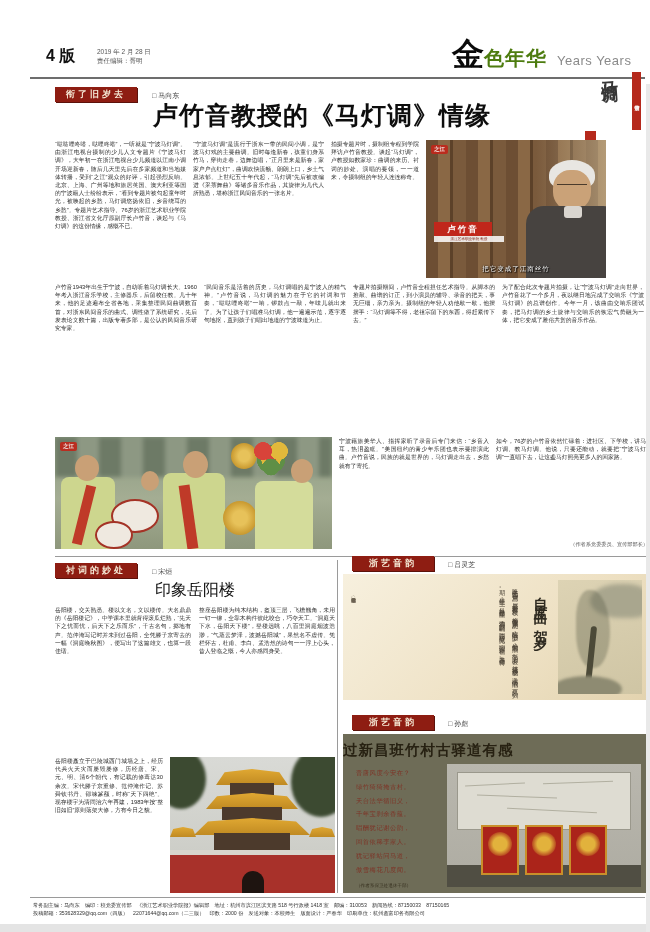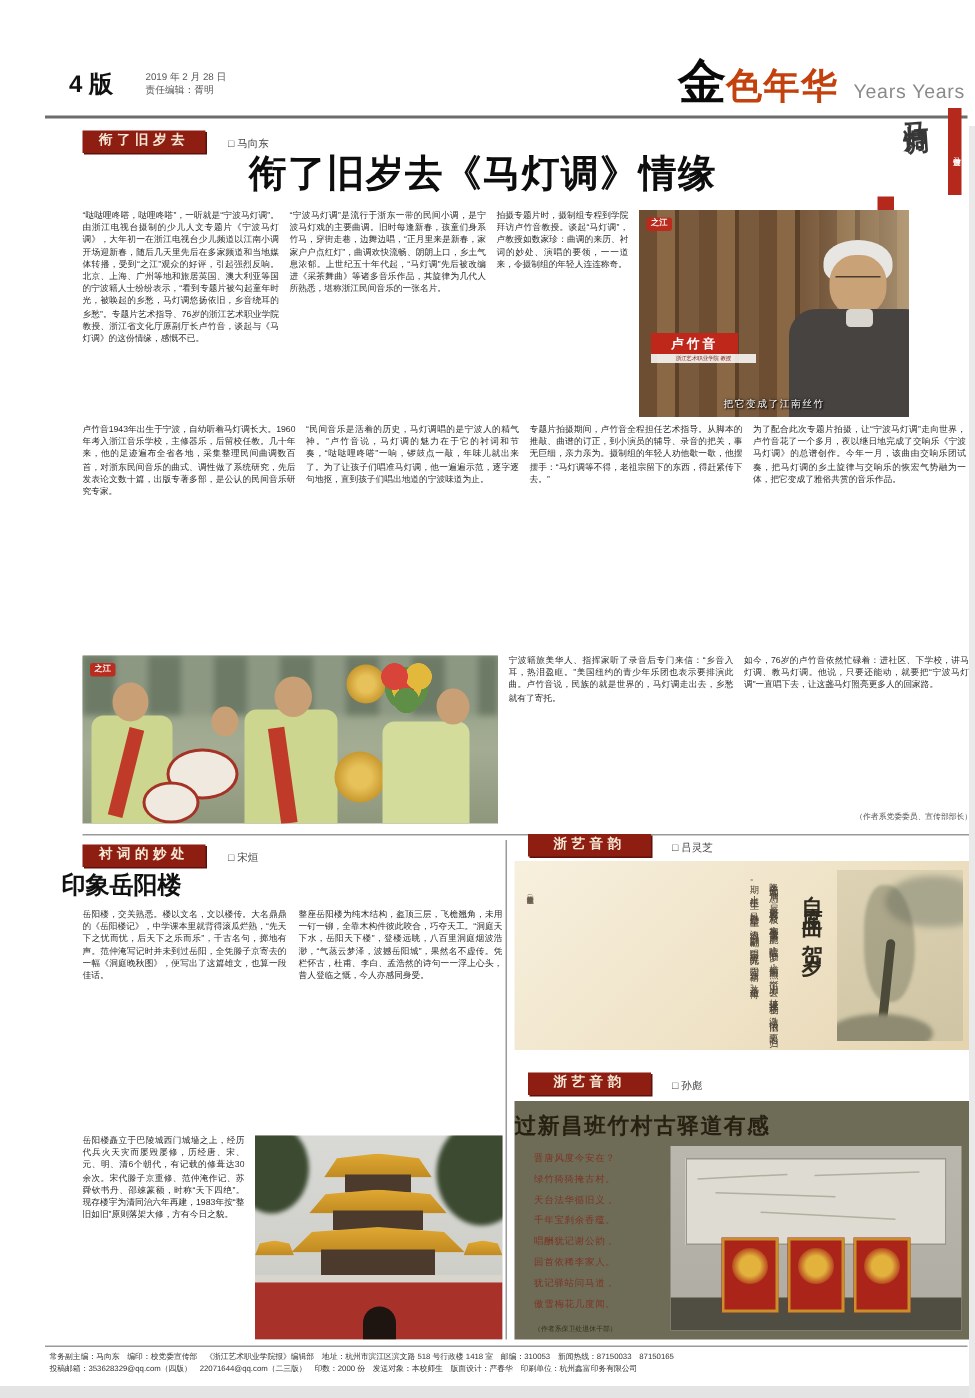--- a/index.html
+++ b/index.html
@@ -6,21 +6,21 @@
   #page{position:relative;width:650px;height:932px;background:#ffffff;overflow:hidden;
         font-family:"Liberation Sans","DejaVu Sans",sans-serif;color:#222;}
   .abs{position:absolute;}
   
   #page-label{left:46px;top:46px;font-size:16px;font-weight:bold;color:#111;}
   #dateline{left:97px;top:47px;font-size:6.5px;line-height:9px;color:#555;}
   #masthead{left:218px;top:45px;width:230px;text-align:center;font-family:"DejaVu Serif","Liberation Serif",serif;
             font-size:20px;font-weight:bold;color:#bf3a2b;letter-spacing:2px;}
   #gold-group{left:452px;top:38px;display:flex;align-items:baseline;}
   #gold-big{font-size:32px;font-weight:bold;color:#0a0a0a;line-height:32px;}
-  #gold-rest{font-size:24px;font-weight:bold;color:#c2410c;letter-spacing:1px;}
+  #gold-rest{font-size:20px;font-weight:bold;color:#4d7c0f;letter-spacing:1px;}
   #gold-en{font-size:13px;color:#8a8a8a;margin-left:10px;letter-spacing:.5px;}
   .hrule{left:30px;width:615px;height:2px;background:#6d6d6d;}
   
   .tag{width:82px;height:15px;background:#8e1d12;color:#f5e9d5;font-size:9px;font-weight:bold;
        letter-spacing:3px;text-align:center;line-height:15px;font-family:"DejaVu Serif",serif;
        box-shadow:1px 1px 0 #5c120b;}
   .author{font-size:7px;color:#444;}
   #main-title{left:72px;top:99px;width:500px;text-align:center;font-size:25px;font-weight:bold;
               color:#0d0d0d;letter-spacing:1px;}
   
@@ -62,21 +62,21 @@
   .head{position:absolute;background:#c9a076;border-radius:50%;}
   .sash{position:absolute;background:#bf3a28;}
   .drumtop{position:absolute;background:#efe9e0;border-radius:50%;border:2px solid #a43326;}
   .gong{position:absolute;background:radial-gradient(circle,#e7c25a 30%,#c9992f 70%);border-radius:50%;}
   .wreath{position:absolute;width:40px;height:40px;border-radius:50%;
       background:radial-gradient(circle at 30% 30%,#d8433a 0 22%,transparent 23%),
                  radial-gradient(circle at 70% 30%,#e2b93b 0 22%,transparent 23%),
                  radial-gradient(circle at 50% 70%,#5f8f46 0 24%,transparent 25%),
                  radial-gradient(circle,#d8433a 0 18%,#e2b93b 19% 34%,#5f8f46 35% 50%,transparent 51%);}
   
-  #la-title{left:41px;top:580px;width:280px;font-size:16px;font-weight:bold;color:#111;}
+  #la-title{left:55px;top:580px;width:280px;text-align:center;font-size:16px;font-weight:normal;color:#111;}
   
   #pagoda{left:170px;top:757px;width:165px;height:136px;overflow:hidden;
           background:linear-gradient(180deg,#d9dad6 0,#cfd0ca 60%,#c6c7c0 100%);}
   #pagoda .tree{position:absolute;background:#3c4a31;border-radius:50%;filter:blur(1.5px);}
   .roof{position:absolute;background:linear-gradient(180deg,#e0a832,#c08a22);
         clip-path:polygon(0 100%,12% 20%,50% 0,88% 20%,100% 100%);}
   .storey{position:absolute;background:#4c3a2c;}
   #pagoda .wall{position:absolute;left:0;bottom:0;width:100%;height:38px;background:#a8312a;}
   #pagoda .arch{position:absolute;left:72px;bottom:0;width:22px;height:22px;background:#1e1410;border-radius:11px 11px 0 0;}
   #pagoda .rail{position:absolute;left:0;bottom:38px;width:100%;height:5px;background:#d8d5cc;}
@@ -135,21 +135,21 @@
   </div>
   <div class="abs" id="gold-group">
     <span id="gold-big">金</span>
     <span id="gold-rest">色年华</span>
     <span id="gold-en">Years Years</span>
   </div>
   <div class="abs hrule" style="top:77px;"></div>
 
   <div class="abs tag" style="left:55px;top:87px;">衔了旧岁去</div>
   <div class="abs author" style="left:152px;top:91px;">□ 马向东</div>
-  <div class="abs" id="main-title">衔了旧岁去《马灯调》情缘</div>
+  <div class="abs" id="main-title">卢竹音教授的《马灯调》情缘</div>
 
   <div class="abs" id="seal">
     <div class="ink">马灯调</div>
     <div class="strip">宁波马灯调</div>
     <div class="stamp"></div>
   </div>
 
   <div class="abs band" style="left:55px;top:140px;height:138px;">
     <div class="col" style="width:131px;height:138px;">“哒哒哩咚嗒，哒哩咚嗒”，一听就是“宁波马灯调”。由浙江电视台摄制的少儿人文专题片《宁波马灯调》，大年初一在浙江电视台少儿频道以江南小调开场迎新春，随后几天里先后在多家频道和当地媒体转播，受到“之江”观众的好评，引起强烈反响。北京、上海、广州等地和旅居英国、澳大利亚等国的宁波籍人士纷纷表示，“看到专题片被勾起童年时光，被唤起的乡愁，马灯调悠扬依旧，乡音绕耳的乡愁”。专题片艺术指导、76岁的浙江艺术职业学院教授、浙江省文化厅原副厅长卢竹音，谈起与《马灯调》的这份情缘，感慨不已。</div>
     <div class="col" style="width:131px;height:138px;">“宁波马灯调”是流行于浙东一带的民间小调，是宁波马灯戏的主要曲调。旧时每逢新春，孩童们身系竹马，穿街走巷，边舞边唱，“正月里来是新春，家家户户点红灯”，曲调欢快流畅、朗朗上口，乡土气息浓郁。上世纪五十年代起，“马灯调”先后被改编进《采茶舞曲》等诸多音乐作品，其旋律为几代人所熟悉，堪称浙江民间音乐的一张名片。</div>

